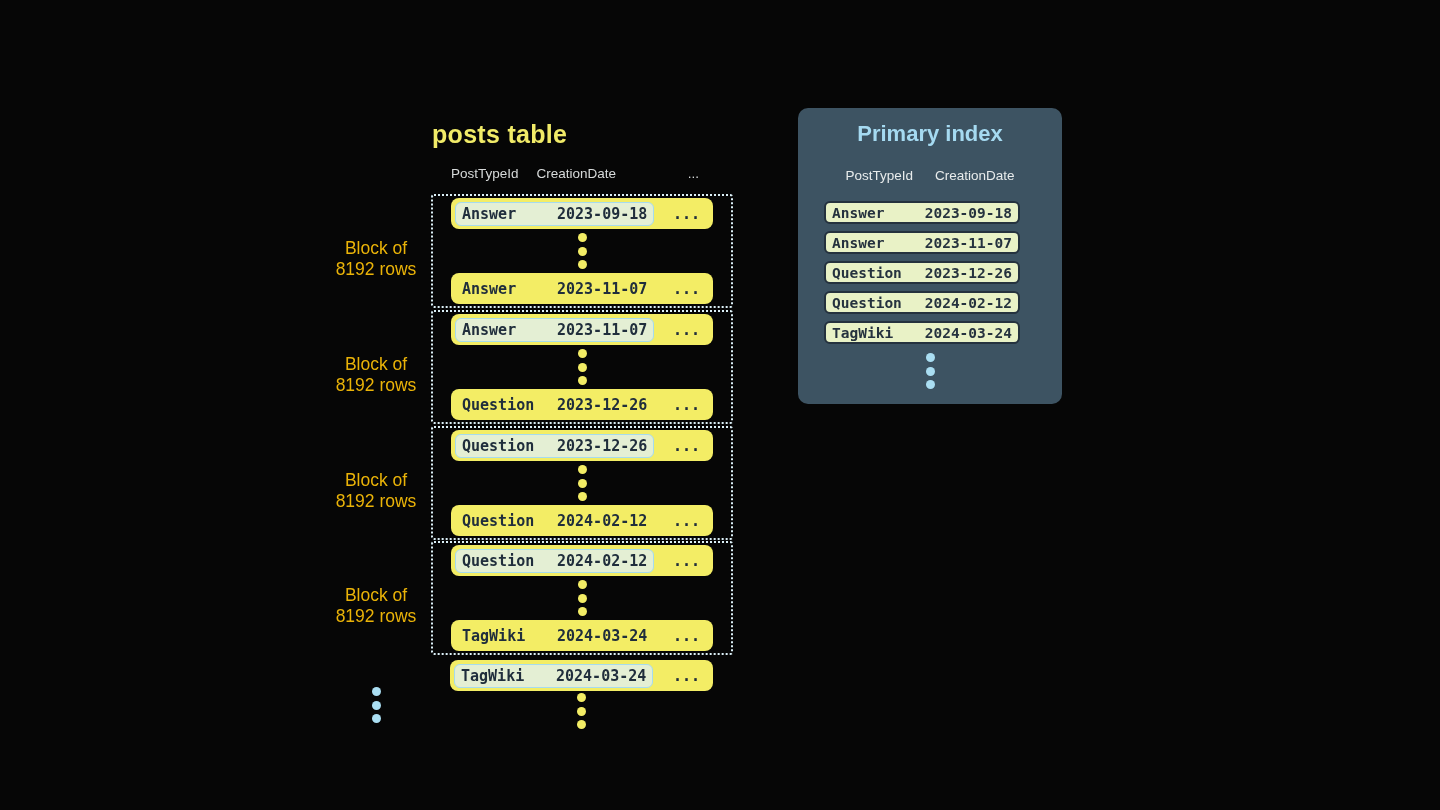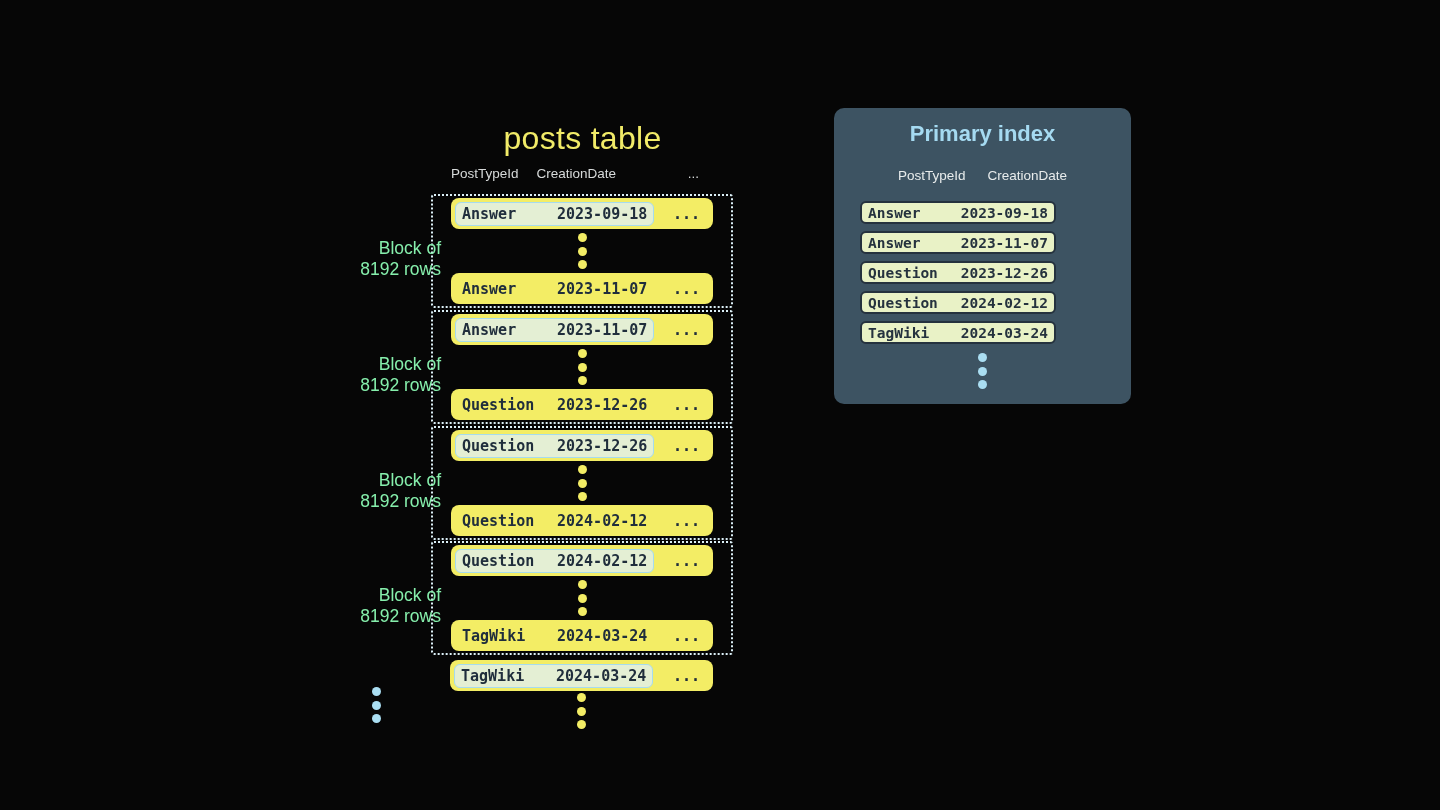--- a/index.html
+++ b/index.html
@@ -8,22 +8,22 @@
     background:#060606;
     position:relative;
     overflow:hidden;
     font-family:"Liberation Sans", sans-serif;
   }
   .mono { font-family:Liberation Sans, sans-serif; }
 
   
   .pt-title {
     position:absolute; left:432px; top:120px; width:301px;
-    text-align:center; color:#f1eb68;
-    font-size:32px; font-weight:400; letter-spacing:0.3px;
+    color:#f1eb68;
+    font-size:25px; font-weight:700; letter-spacing:0.3px;
   }
   .pt-header {
     position:absolute; left:451px; top:166px; width:261px;
     display:flex; align-items:center;
     color:#d7dada; font-size:13.5px;
   }
   .pt-header .c1 { margin-right:18px; }
   .pt-header .c3 { margin-left:auto; padding-right:13px; }
 
   .block {
@@ -48,35 +48,35 @@
     border:1.5px solid transparent;
   }
   .keybox.hl { background:#e4efd4; border-color:#a6dbee; }
   .cell.type { display:inline-block; width:95px; }
   .more { margin-left:auto; }
 
   .overflow-row { position:absolute; left:450px; top:660px; width:263px; }
 
   .block-label {
     position:absolute; left:311px; width:130px;
-    text-align:right; color:#86efac;
+    text-align:center; color:#eab308;
     font-size:17.5px; line-height:21px;
   }
   .l1 { top:238px; } .l2 { top:354px; } .l3 { top:470px; } .l4 { top:585px; }
 
   .vdots { display:flex; flex-direction:column; align-items:center; gap:4.5px; align-self:center; }
   .vdots .dot { width:9px; height:9px; border-radius:50%; }
   .vdots.yellow .dot { background:#f3ed65; }
   .vdots.blue .dot { background:#aadef2; }
   .abs { position:absolute; }
 
   
   .panel {
-    position:absolute; left:798px; top:108px; width:297px; height:296px;
-    background:#3d5362; border-radius:10px;margin-left:36px;
+    position:absolute; left:798px; top:108px; width:264px; height:296px;
+    background:#3d5362; border-radius:10px;
   }
   .pi-title {
     position:absolute; top:13px; left:0; right:0; text-align:center;
     color:#a5daf1; font-size:22px; font-weight:600;
   }
   .pi-header {
     position:absolute; top:60px; left:0; right:0;
     display:flex; justify-content:center; gap:22px;
     color:#e8ecec; font-size:13.5px;
   }

